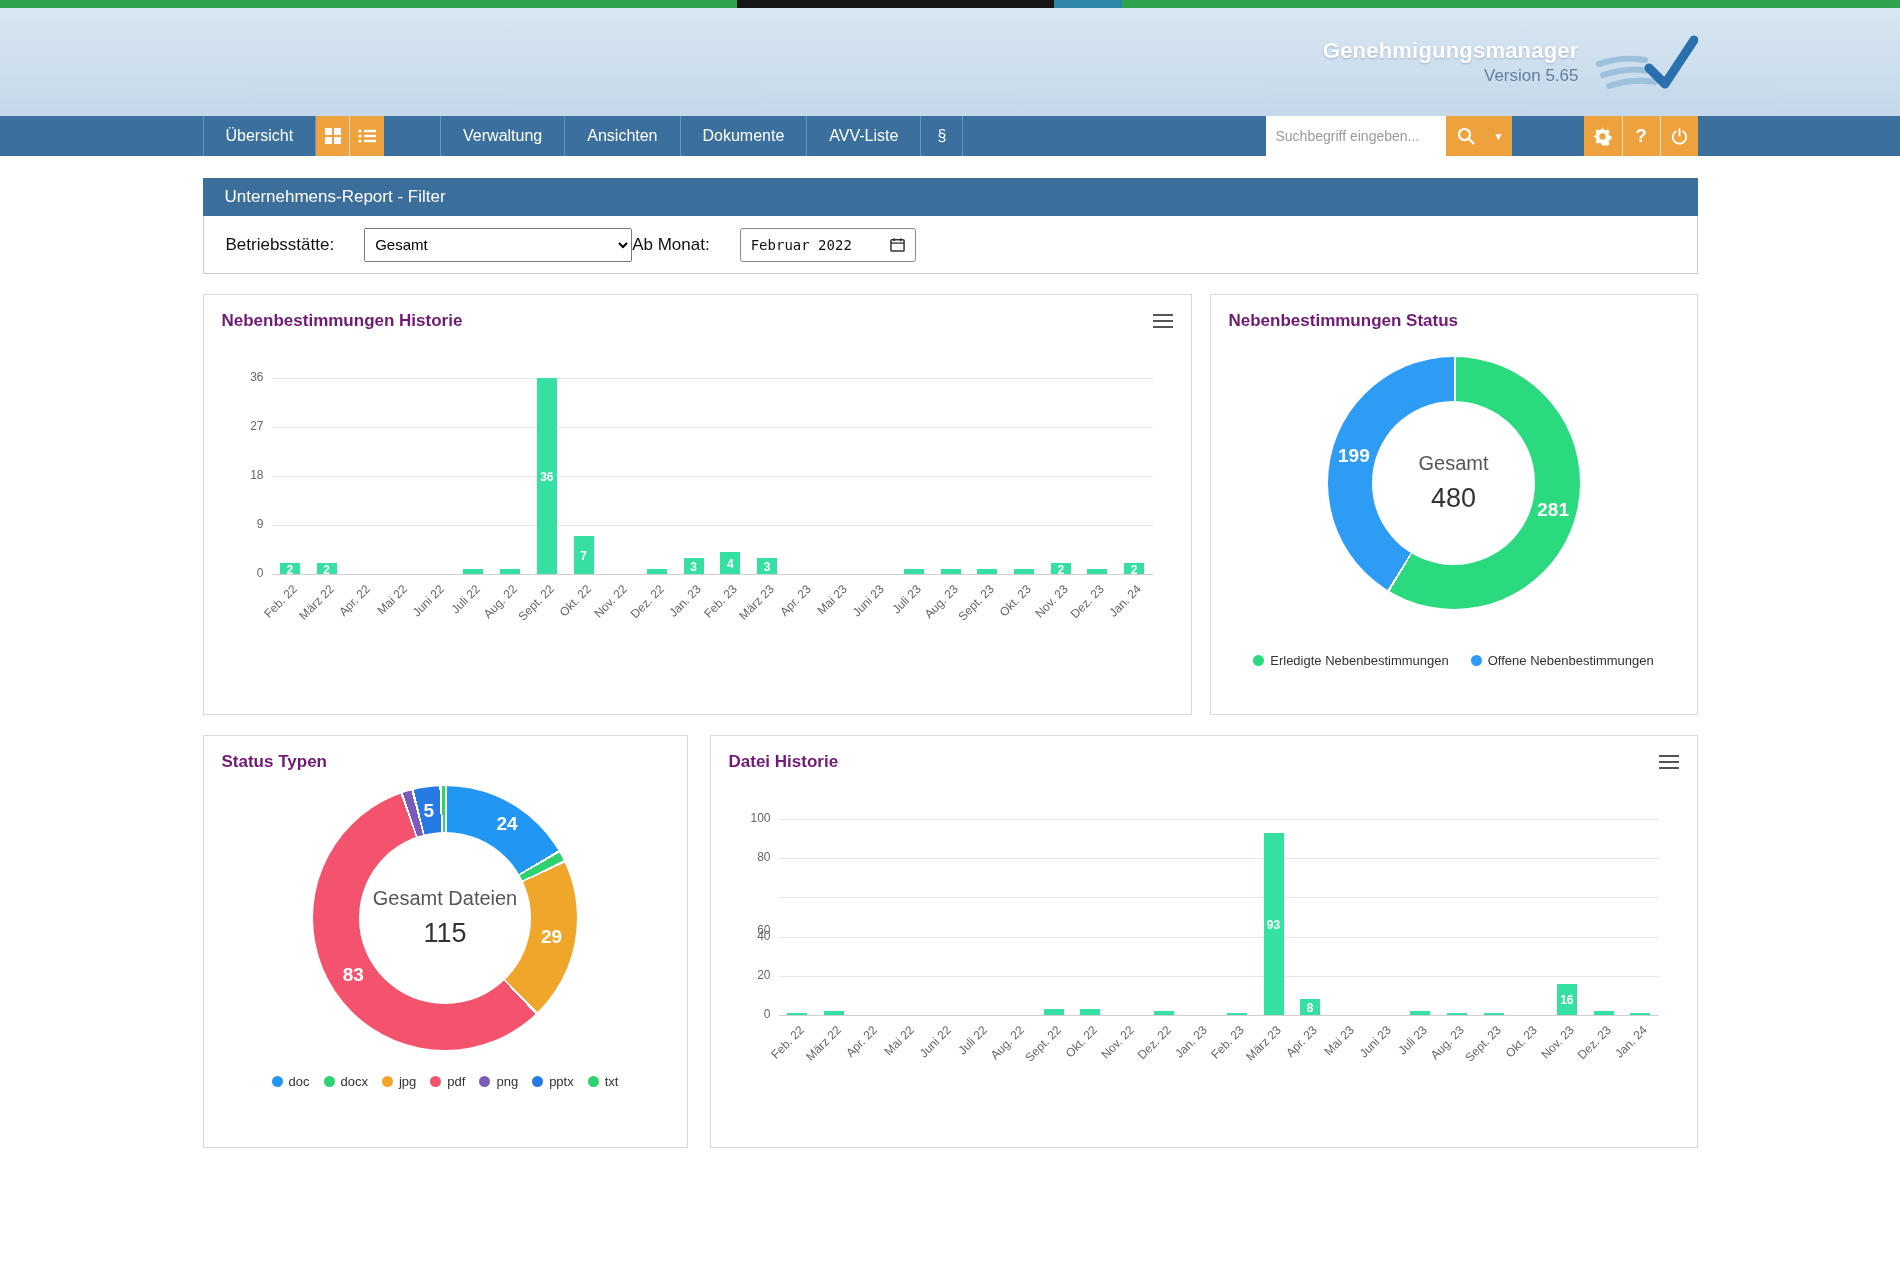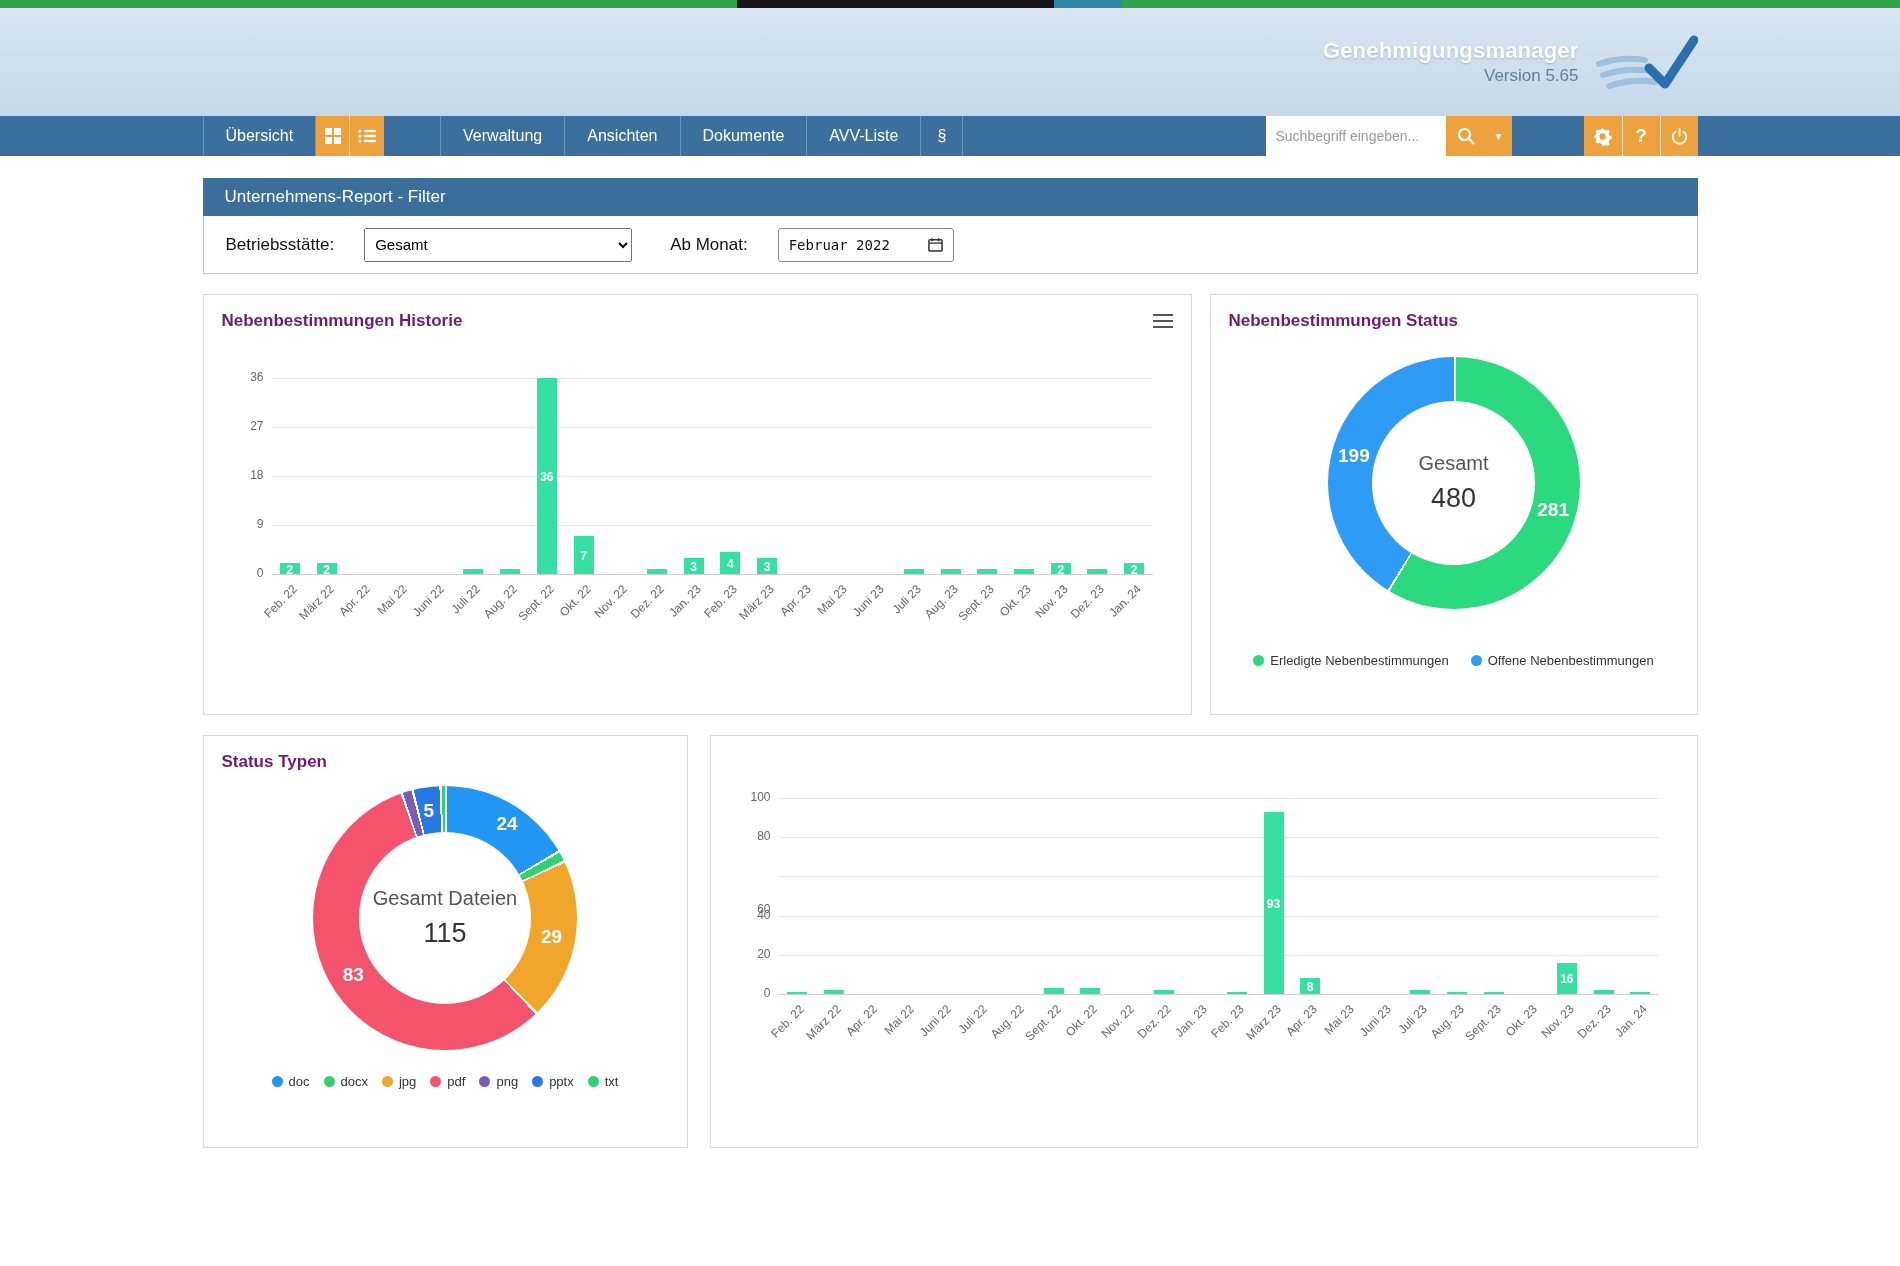--- a/index.html
+++ b/index.html
@@ -36,21 +36,21 @@
 .right-group{display:flex;margin-left:72px}
 .right-group .nav-orange-btn{width:38px}
 .right-group .nav-orange-btn + .nav-orange-btn{border-left:1px solid rgba(255,255,255,.7)}
 .help-btn{font-size:19px;font-weight:bold}
 
 
 .content{width:1495px;margin:22px auto 0}
 .panel-header{background:#3c6e9c;color:#fff;font-size:17px;height:38px;line-height:38px;padding:0 22px}
 .panel-body{border:1px solid #c9c9c9;border-top:0;height:58px;display:flex;align-items:center;padding:0 22px;font-size:17px;color:#111}
 .site-select{margin-left:30px;width:268px;height:34px;font-size:15px;font-family:"Liberation Sans",sans-serif;padding:0 6px}
-.lbl2{margin-left:38px}
+.lbl2{}
 .date-input{margin-left:30px;width:176px;height:34px;border:1px solid #8a8a8a;border-radius:3px;display:flex;align-items:center;justify-content:space-between;padding:0 10px;font-family:"DejaVu Sans Mono",monospace;font-size:14px;cursor:pointer;background:#fff}
 
 .grid-row{display:flex;margin-top:20px}
 .card{background:#fff;border:1px solid #d9d9d9;padding:16px 18px;position:relative;overflow:hidden}
 .row1 .card-wide{width:989px;height:421px;margin-right:18px}
 .row1 .card-narrow{width:488px;height:421px}
 .row2 .card-small{width:485px;height:413px;margin-right:22px}
 .row2 .card-wide2{width:988px;height:413px}
 .card-head{display:flex;justify-content:space-between;align-items:flex-start}
 .card-head h2{font-size:17px;color:#701a75;font-weight:bold}
@@ -321,20 +321,28 @@
             <div class="legend-dot" style="background: rgb(39, 121, 227);"></div>
             <span>pptx</span>
           </div>
           <div class="legend-item">
             <div class="legend-dot" style="background: rgb(45, 211, 111);"></div>
             <span>txt</span>
           </div>
         </div>
     </section>
     <section class="card card-wide2">
+      <div class="card-head">
+        <h2>Datei Historie</h2>
+        <div class="burger">
+            <span></span>
+            <span></span>
+            <span></span>
+          </div>
+      </div>
       <div class="bar-chart">
           <div class="gridline baseline" style="top: 196px;"></div>
           <div class="ytick" style="top: 188px;">0</div>
           <div class="gridline" style="top: 156.8px;"></div>
           <div class="ytick" style="top: 148.8px;">20</div>
           <div class="gridline" style="top: 117.6px;"></div>
           <div class="ytick" style="top: 109.6px;">40</div>
           <div class="gridline" style="top: 78.4px;"></div>
           <div class="ytick" style="top: 70.4px; margin-top: 34px;">60</div>
           <div class="gridline" style="top: 39.2px;"></div>

